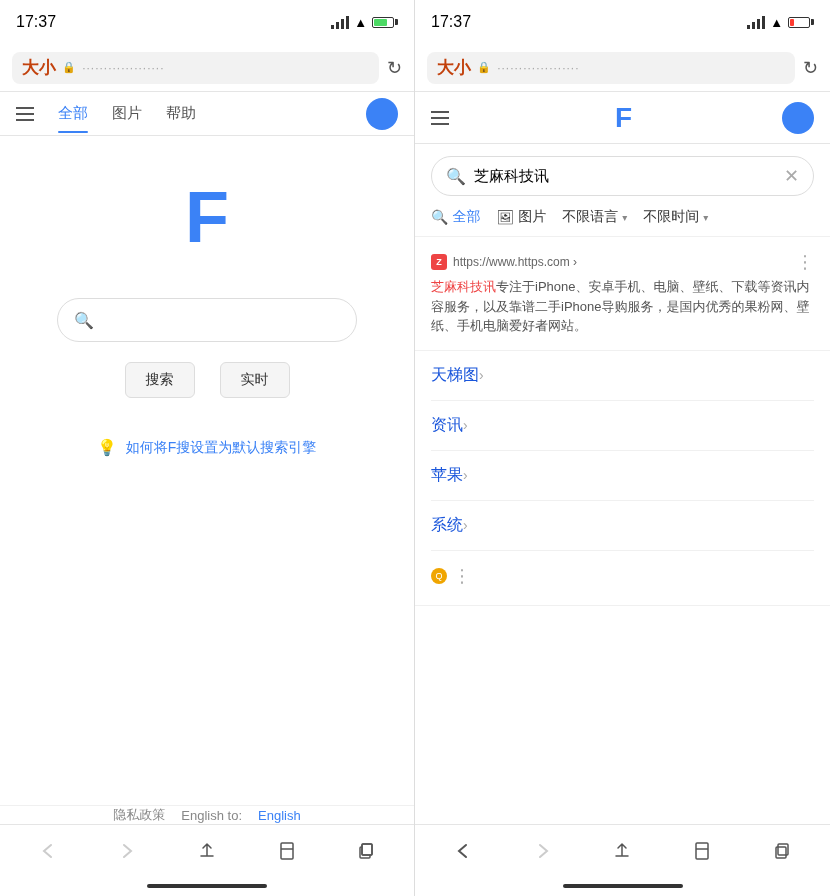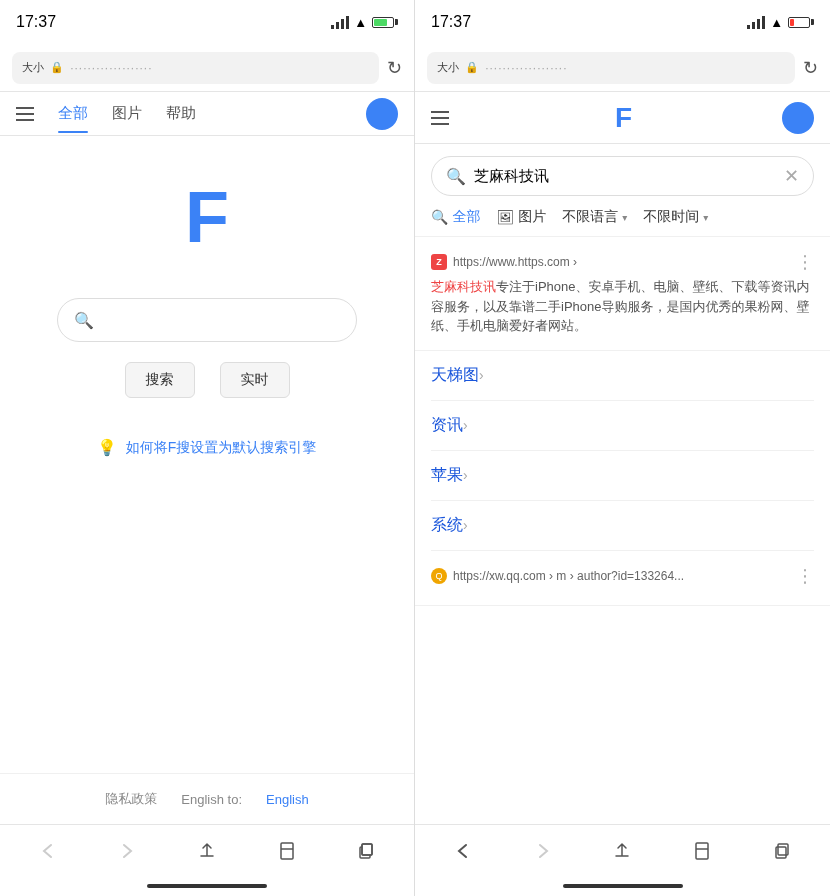--- a/index.html
+++ b/index.html
@@ -53,21 +53,21 @@
       background: #f2f2f2;
       border-radius: 8px;
       display: flex;
       align-items: center;
       padding: 0 10px;
       gap: 6px;
       overflow: hidden;
     }
     .lock-icon { font-size: 11px; color: #888; }
     .address-text { font-size: 13px; color: #aaa; flex: 1; overflow: hidden; white-space: nowrap; text-overflow: ellipsis; }
-    .address-label { font-size: 11px; color: #404040; font-weight: 400; }
+    .address-label { font-size: 17px; color: #c2410c; font-weight: 700; }
     .reload-btn { font-size: 18px; color: #555; cursor: pointer; }
 
     
     .nav-tabs {
       display: flex;
       align-items: center;
       padding: 0 16px;
       border-bottom: 1px solid #e5e5e5;
       height: 44px;
       gap: 24px;
@@ -154,25 +154,24 @@
       display: flex;
       align-items: center;
       gap: 8px;
       font-size: 14px;
       color: #3b82f6;
     }
     .tip-icon { font-size: 16px; }
 
     
     .left-footer {
-      padding: 16px;
       display: flex;
       align-items: center;
       justify-content: center;
-      gap: 24px;
+      gap: 16px;
       font-size: 13px;
       color: #888;
       border-top: 1px solid #f0f0f0;
     }
     .footer-link { color: #888; text-decoration: none; }
     .change-to { color: #888; }
     .lang-link { color: #3b82f6; text-decoration: none; }
 
     
     .bottom-nav {
@@ -611,21 +610,20 @@
         </div>
         <div class="sub-link-item">
           <span>系统</span>
           <span class="sub-arrow">›</span>
         </div>
       </div>
 
       <div class="result-item">
         <div class="result-url-row">
           <div class="result-favicon2">Q</div>
-          <span class="result-url">https://xw.qq.com › m › author?id=133264...</span>
           <span class="result-menu">⋮</span>
         </div>
       </div>
 
     </div>
 
     <div class="bottom-nav">
       <div class="nav-btn">
         <svg width="20" height="20" viewBox="0 0 20 20">
             <path d="M13 4l-7 6 7 6" stroke="#555" stroke-width="2" fill="none" stroke-linecap="round"></path>

